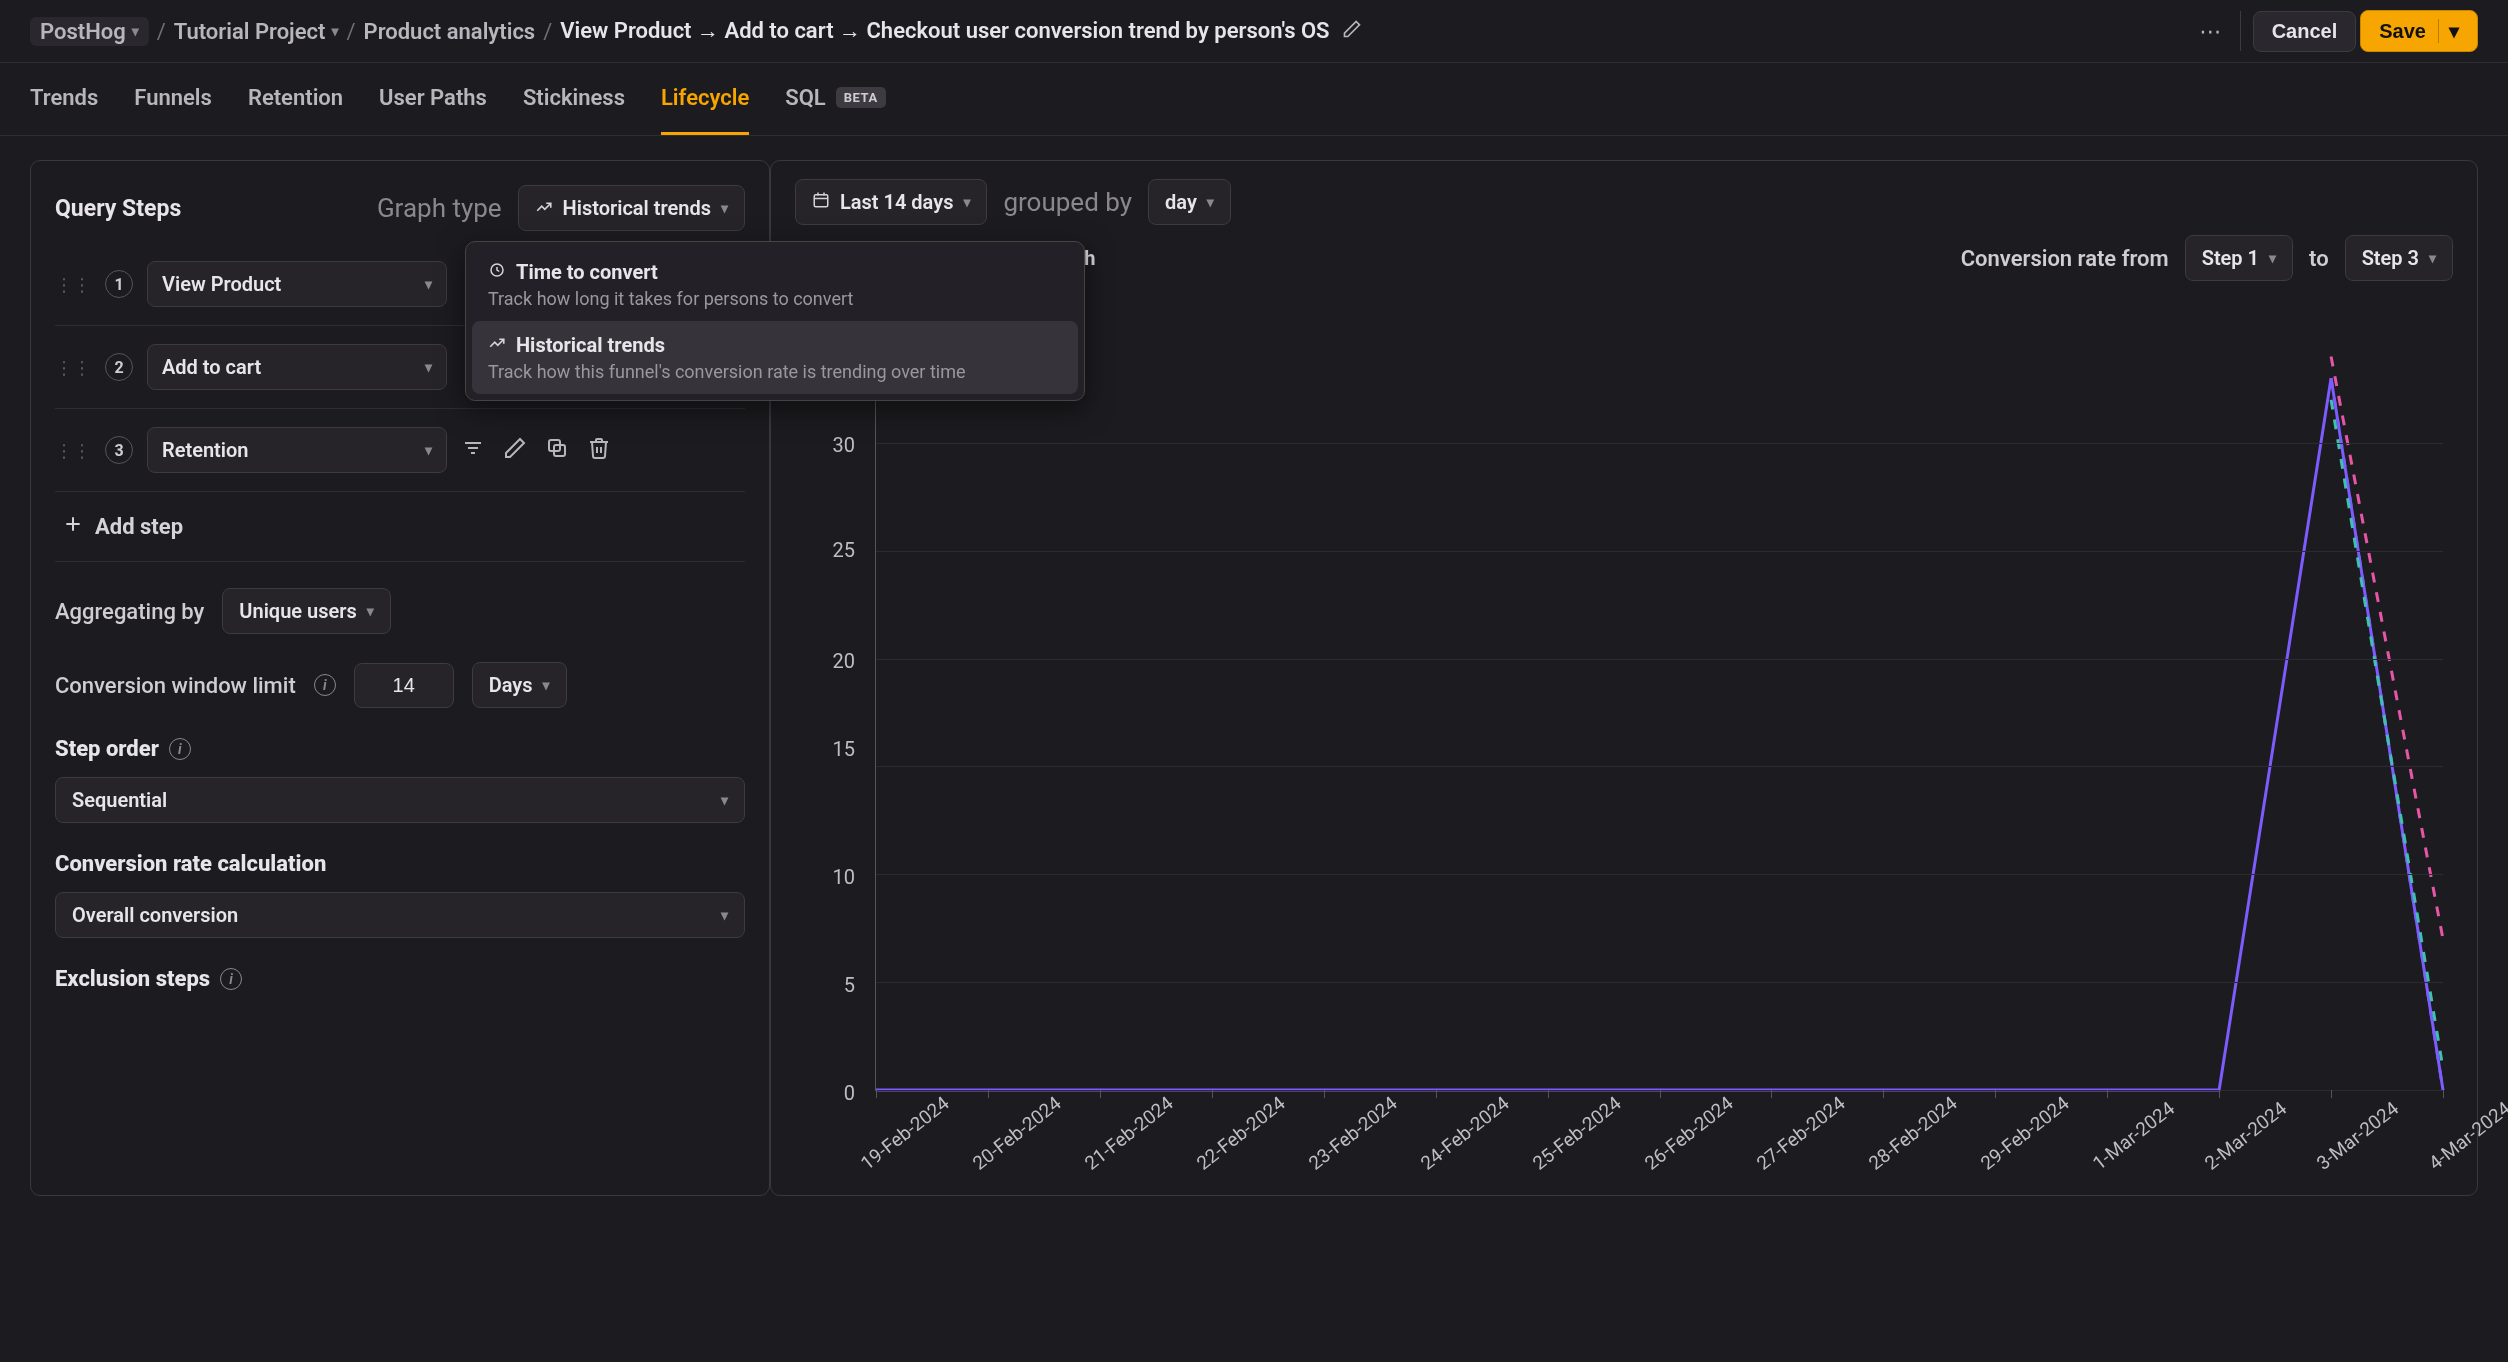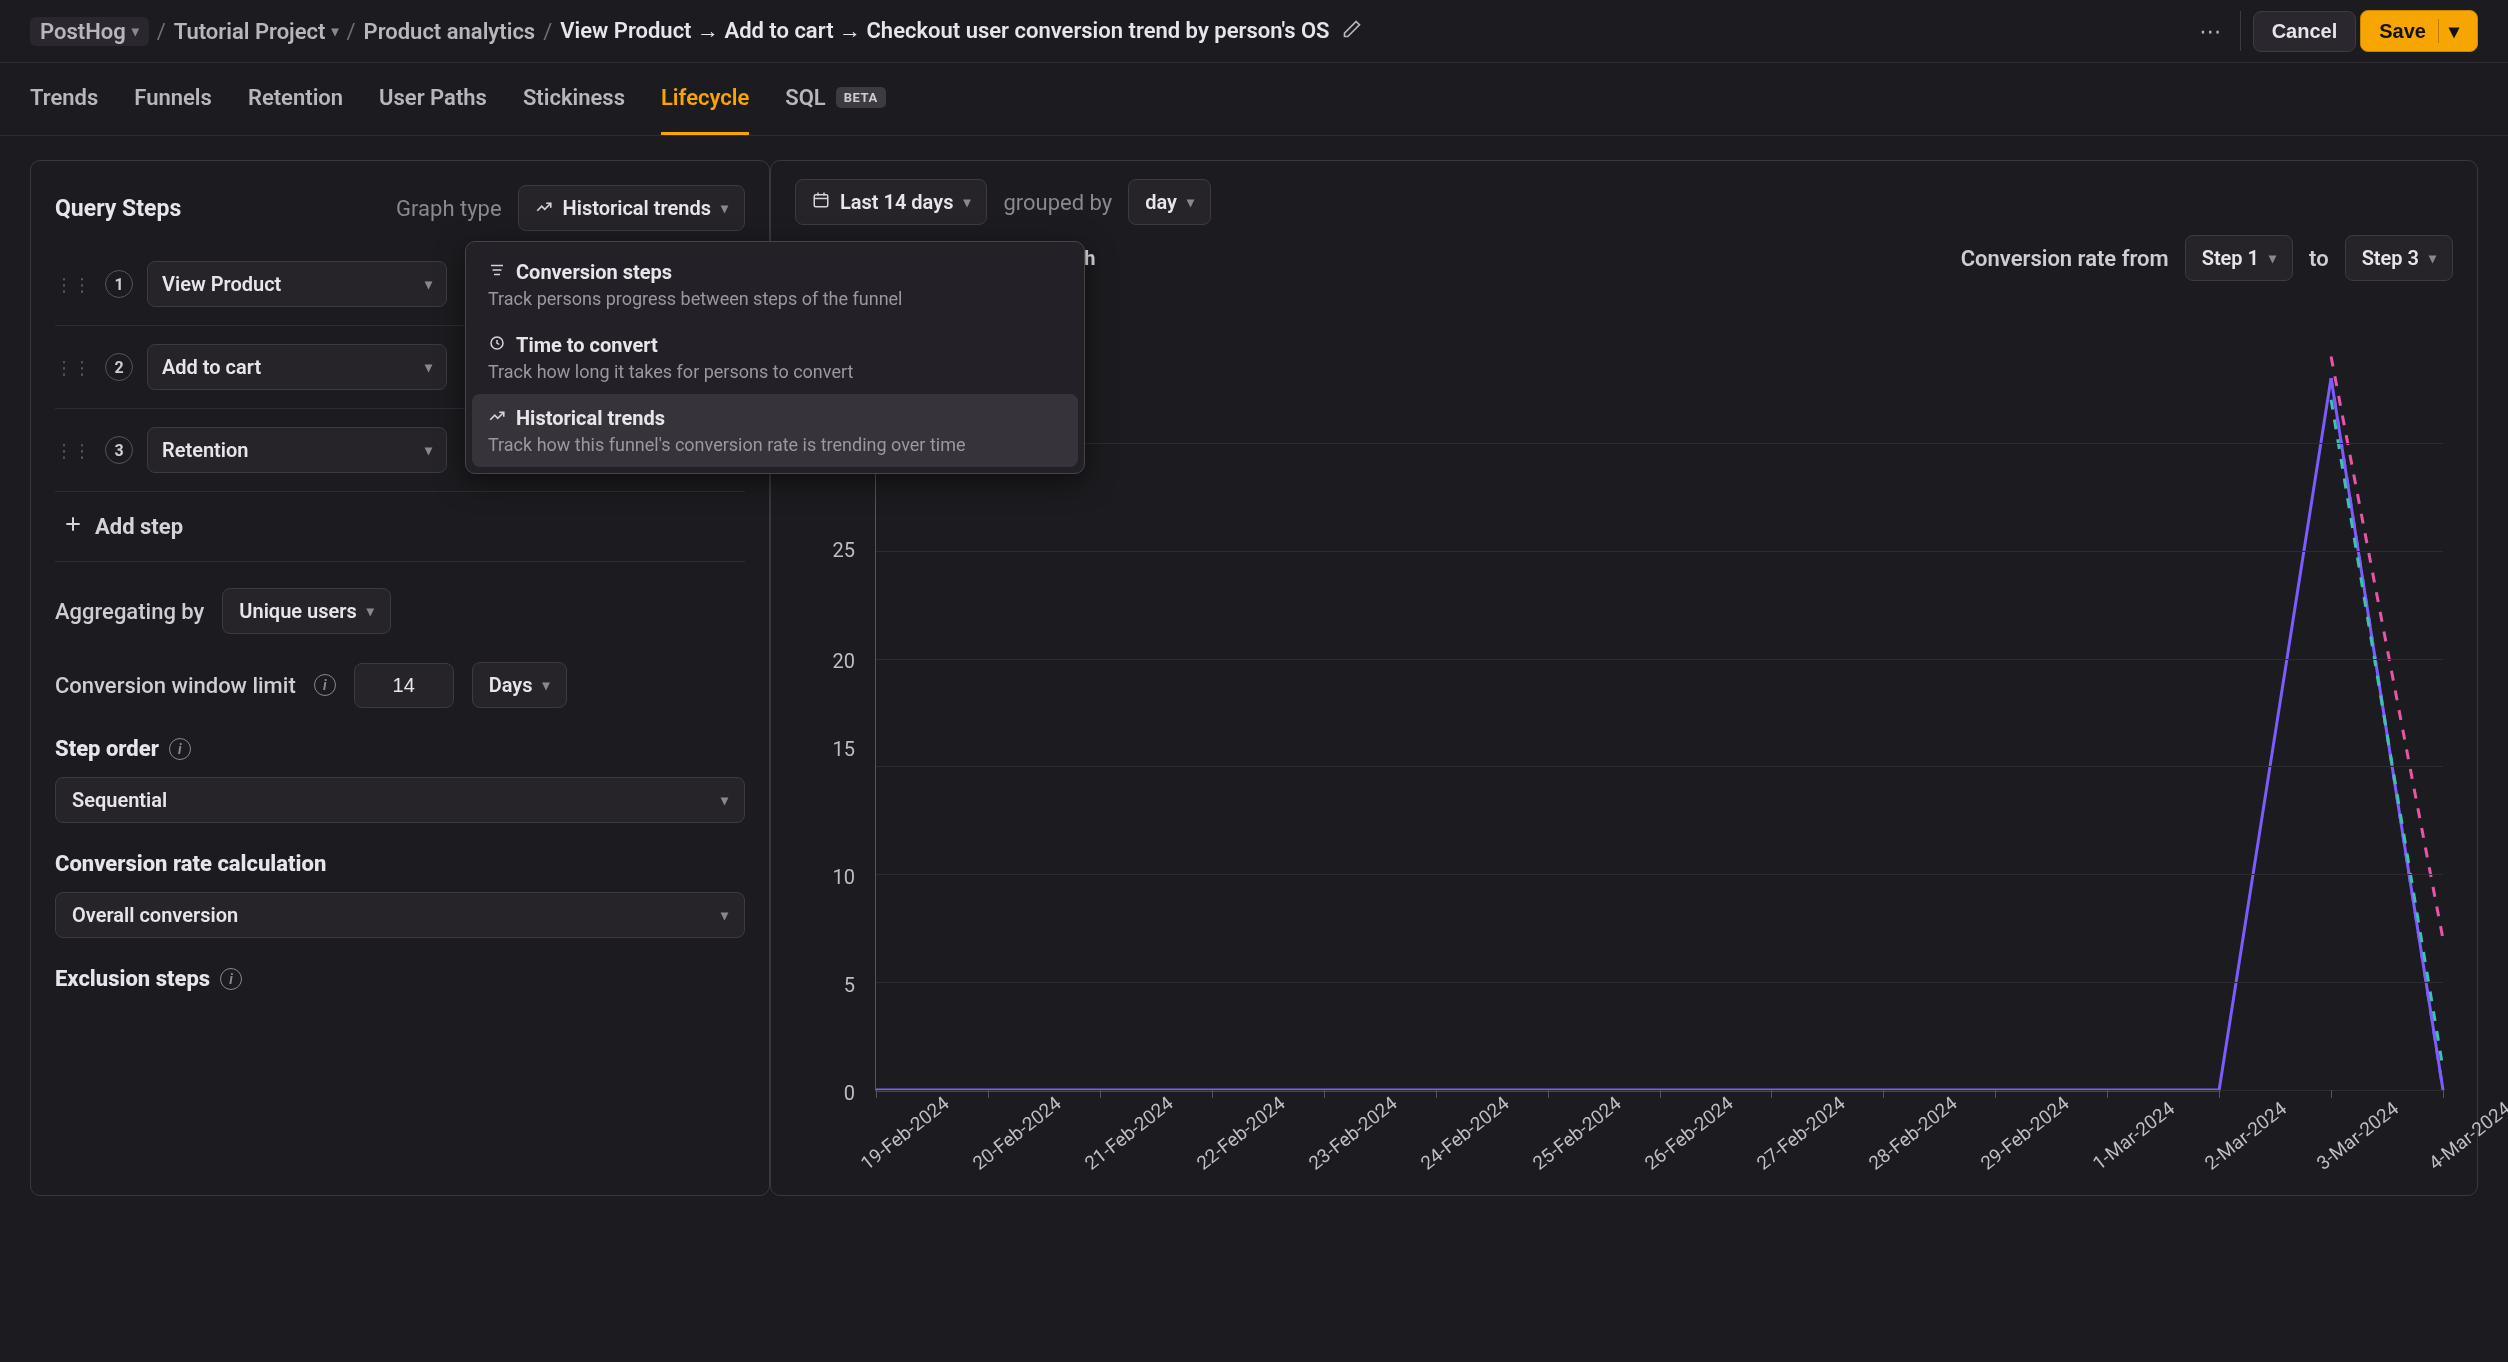--- a/index.html
+++ b/index.html
@@ -103,21 +103,21 @@
     border-radius: 10px;
     padding: 18px 24px 24px 24px;
   }
   .row { display: flex; align-items: center; gap: 16px; margin-bottom: 12px; position:relative;}
   .section-title {
     font-size: 23px;
     font-weight: 700;
     color: #e7e5ea;
     flex: 1;
   }
-  .muted-label { font-size: 22px; color: #8a878f; }
+  .muted-label { font-size: 26px; color: #8a878f; }
   .select-pill {
     display: inline-flex;
     align-items: center;
     gap: 10px;
     padding: 10px 16px;
     border-radius: 8px;
     border: 1px solid #3d3b41;
     background: #262429;
     color: #e7e5ea;
     font-size: 20px;
@@ -273,31 +273,20 @@
           <svg width="18" height="18" viewBox="0 0 24 24" fill="none" stroke="#d5d3d8" stroke-width="2.2">
               <polyline points="3 17 9 11 13 15 21 7"></polyline>
               <polyline points="15 7 21 7 21 13"></polyline>
             </svg>
         </span>
         <span>Historical trends</span>
         <span class="chev">▾</span>
       </span>
 
       <div class="dropdown" id="dropdown">
-          <div class="dd-item">
-            <div class="dd-head">
-              <span><svg width="18" height="18" viewBox="0 0 24 24" stroke="#d5d3d8" stroke-width="2" fill="none">
-                  <line x1="4" y1="6" x2="20" y2="6"></line>
-                  <line x1="6" y1="12" x2="18" y2="12"></line>
-                  <line x1="8" y1="18" x2="16" y2="18"></line>
-                </svg></span>
-              <span>Conversion steps</span>
-            </div>
-            <div class="dd-sub">Track persons progress between steps of the funnel</div>
-          </div>
           <div class="dd-item">
             <div class="dd-head">
               <span><svg width="18" height="18" viewBox="0 0 24 24" stroke="#d5d3d8" stroke-width="2" fill="none">
                   <circle cx="12" cy="12" r="8"></circle>
                   <polyline points="12 8 12 12 15 14"></polyline>
                 </svg></span>
               <span>Time to convert</span>
             </div>
             <div class="dd-sub">Track how long it takes for persons to convert</div>
           </div>

